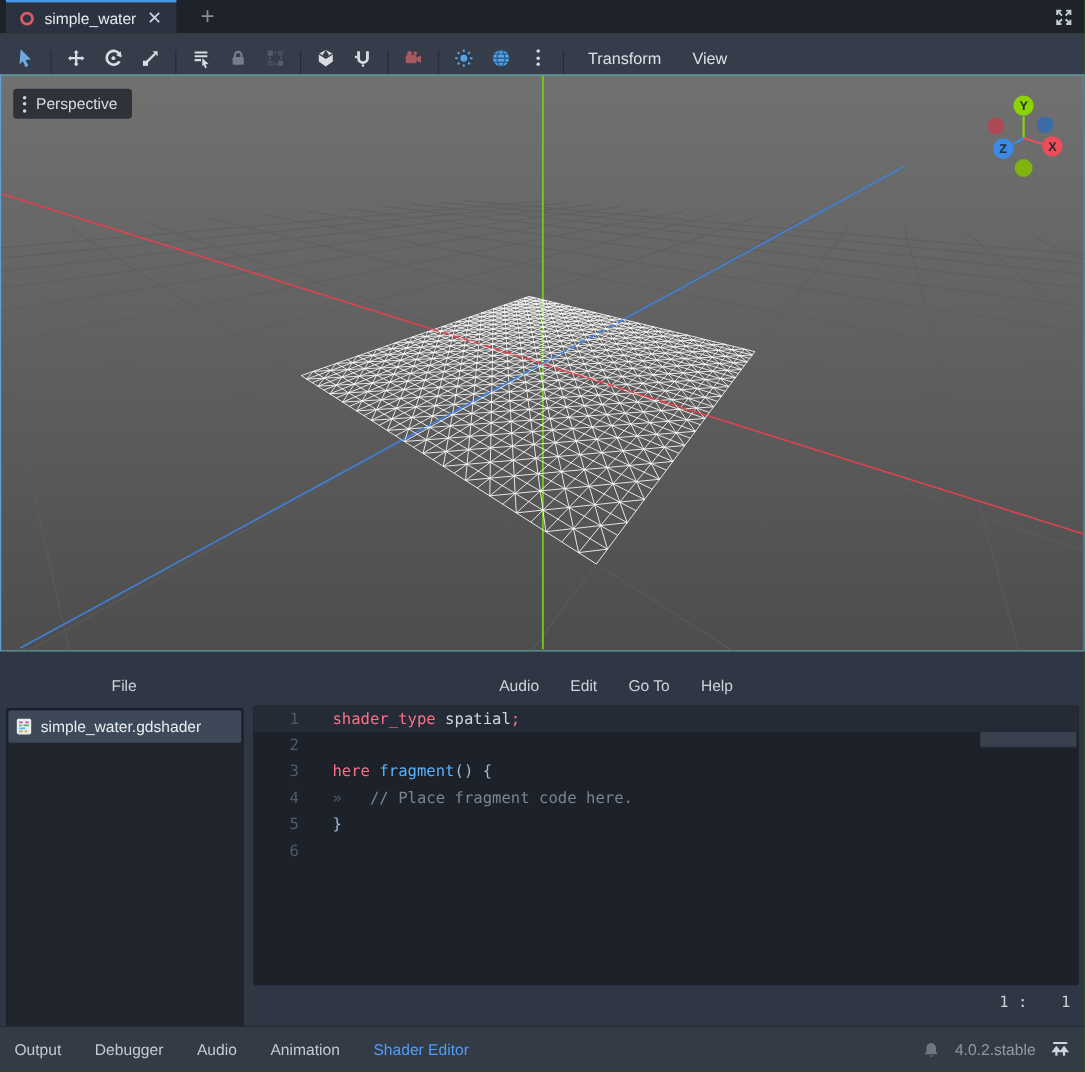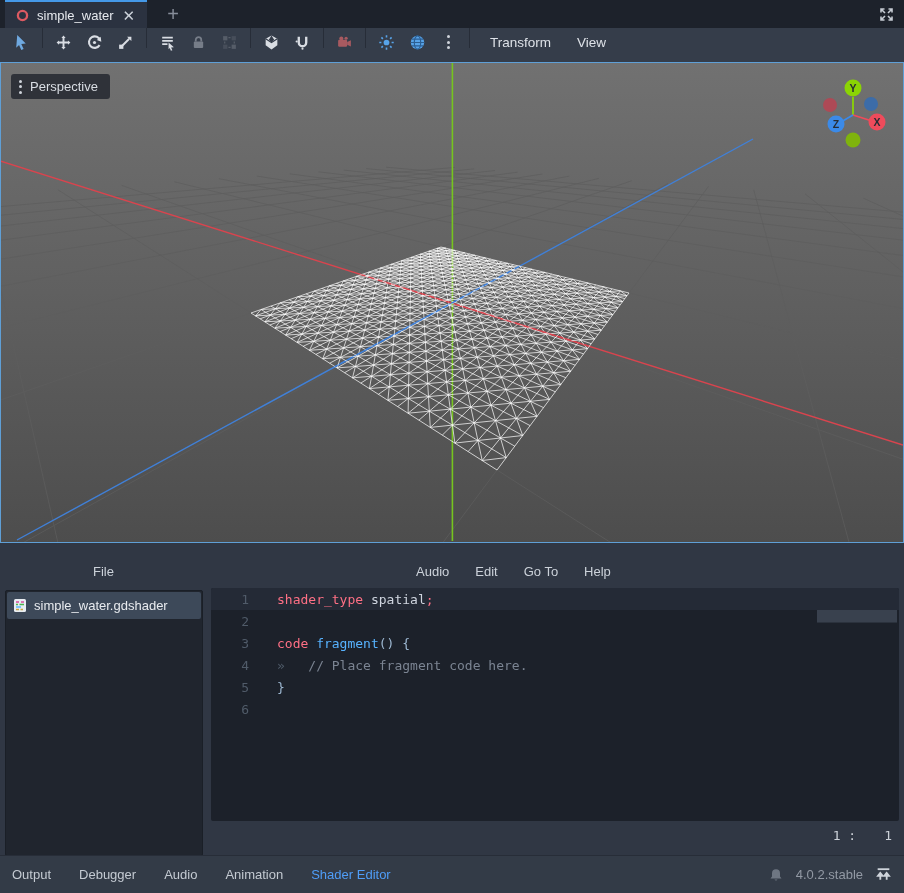--- a/index.html
+++ b/index.html
@@ -12,21 +12,21 @@
   .scene-tab{margin-left:5px;display:flex;align-items:center;gap:8px;padding:0 11px;
              background:#2b3240;border-top:2px solid #4599e8;box-sizing:border-box;}
   .scene-tab .tab-label{font-size:13px;color:#e6e9ee;}
   .scene-tab .tab-close{color:#ccd2da;font-size:15px;line-height:1;cursor:default;padding:0 1px;}
   .new-tab{color:#868d99;font-size:20px;display:flex;align-items:center;padding:0 14px;margin-left:6px;}
   .tab-spacer{flex:1}
   .fullscreen-btn{display:flex;align-items:center;padding:0 9px;}
 
   
   .toolbar{position:absolute;top:28px;left:0;width:904px;height:34px;background:#353d4a;
-           display:flex;align-items:flex-start;padding-left:6px;box-sizing:border-box;}
+           display:flex;align-items:flex-end;padding-left:6px;box-sizing:border-box;}
   .tbtn{width:31px;height:28px;display:flex;align-items:center;justify-content:center;border-radius:3px;}
   .tsep{width:1px;height:20px;background:#272d38;margin:0 5px;}
   .menu-btn{font-size:13.5px;color:#dde1e7;padding:0 11px;margin-left:4px;height:28px;
             display:flex;align-items:center;border-radius:3px;}
 
   
   .viewport{position:absolute;top:62px;left:0;width:904px;height:481px;box-sizing:border-box;
             border:1px solid #5f9fd6;background:linear-gradient(180deg,#717171 0%,#616161 45%,#4d4d4d 100%);}
   .viewport svg{position:absolute;left:0;top:0;}
   .persp-btn{position:absolute;left:10px;top:11px;display:flex;align-items:center;gap:8px;
@@ -282,21 +282,21 @@
     <div class="erow current">
           <span class="gutter">1</span>
           <span class="codetext"><span class="sg-kw">shader_type</span><span class="sg-txt"> spatial</span><span class="sg-kw">;</span></span>
         </div>
         <div class="erow">
           <span class="gutter">2</span>
           <span class="codetext"></span>
         </div>
         <div class="erow">
           <span class="gutter">3</span>
-          <span class="codetext"><span class="sg-kw">code</span><span class="sg-txt"> </span><span class="sg-fn">fragment</span><span class="sg-sym">()</span><span class="sg-txt"> </span><span class="sg-sym">{</span></span>
+          <span class="codetext"><span class="sg-kw">here</span><span class="sg-txt"> </span><span class="sg-fn">fragment</span><span class="sg-sym">()</span><span class="sg-txt"> </span><span class="sg-sym">{</span></span>
         </div>
         <div class="erow">
           <span class="gutter">4</span>
           <span class="codetext"><span class="sg-tab">»</span><span class="sg-txt">   </span><span class="sg-com">// Place fragment code here.</span></span>
         </div>
         <div class="erow">
           <span class="gutter">5</span>
           <span class="codetext"><span class="sg-sym">}</span></span>
         </div>
         <div class="erow">

